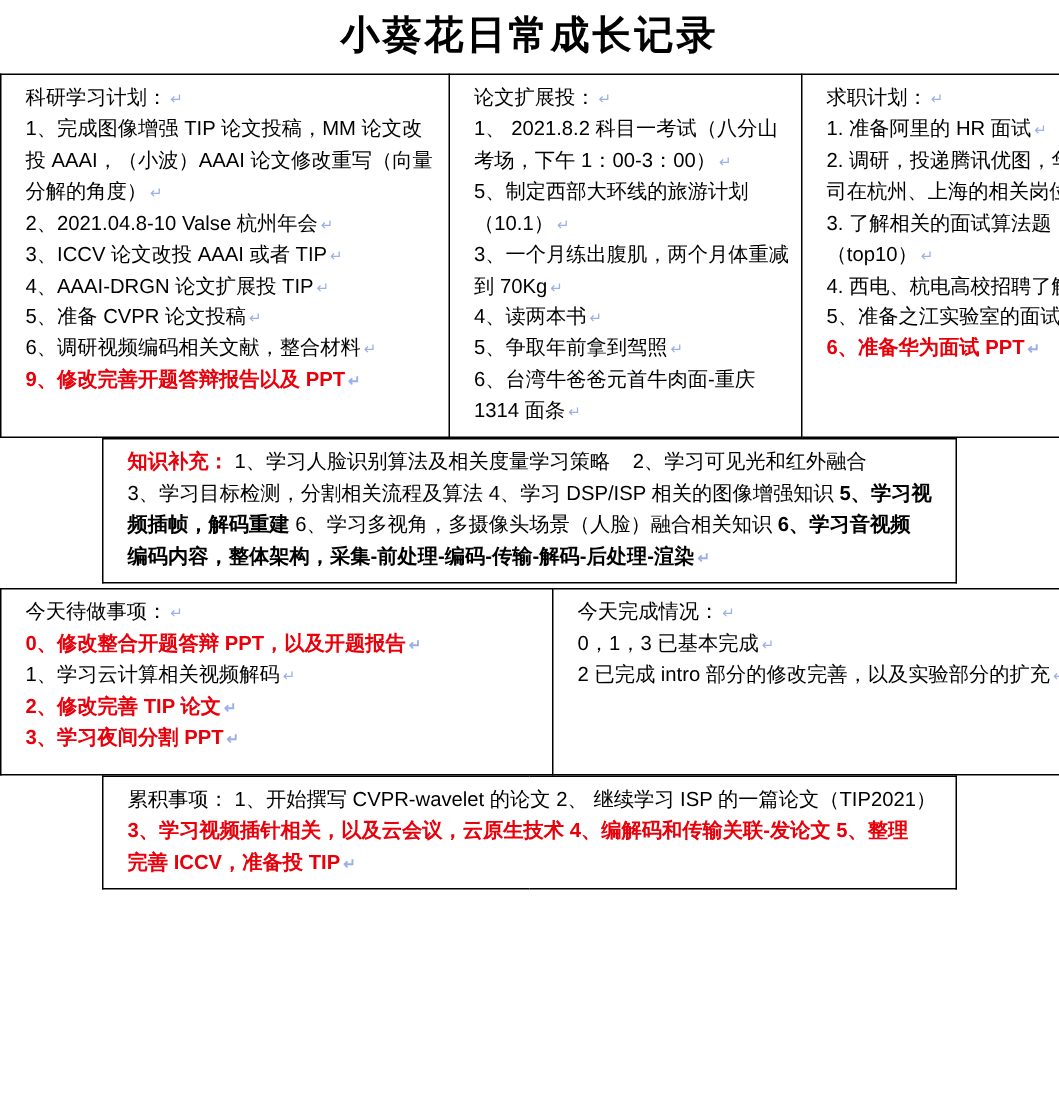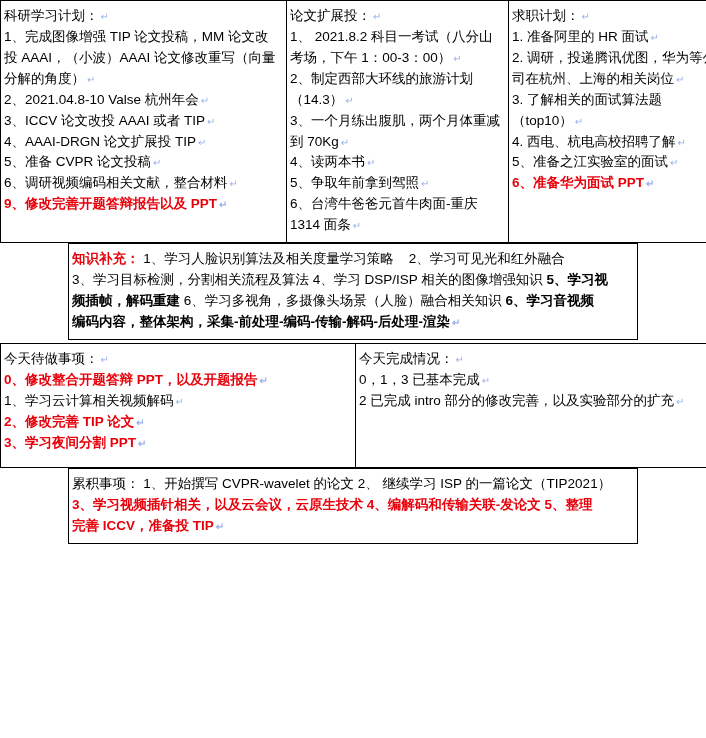--- a/index.html
+++ b/index.html
@@ -32,21 +32,21 @@
   }
   table.main {
     border-collapse: collapse;
     width: 570px;
     margin: 0 auto;
     table-layout: fixed;
   }
   table.main td {
     border: 1px solid #000;
     vertical-align: top;
-    padding: 5px 6px 6px 3px;
+    padding: 5px 6px 6px 16px;
     font-size: 13.5px;
     line-height: 1.55;
     font-family: "Liberation Sans", sans-serif;
   }
   .cell-plan { width: 276px; }
   .cell-life { width: 212px; }
   .cell-job  { width: 206px; }
   .line { margin: 0; white-space: normal; }
   .red { color: #e8000b; font-weight: bold; }
   .bold { font-weight: bold; }
@@ -62,38 +62,39 @@
   .todo-cell { width: 345px; }
   .done-cell { width: 349px; }
   .accum td { padding-bottom: 4px; margin-top: 44px; }
   .small-gap { height: 3px; }
 </style>
 </head>
 <body>
 
 <div class="page">
 
+  <div class="doc-title">小葵花日常成长记录</div>
 
   <table class="main">
     <tbody>
         <tr>
       <td class="cell-plan">
         <p class="line hdr para-mark">科研学习计划：</p>
         <p class="line para-mark">1、完成图像增强 TIP 论文投稿，MM 论文改投 AAAI，（小波）AAAI 论文修改重写（向量分解的角度）</p>
         <p class="line para-mark">2、2021.04.8-10 Valse 杭州年会</p>
         <p class="line para-mark">3、ICCV 论文改投 AAAI 或者 TIP</p>
         <p class="line para-mark">4、AAAI-DRGN 论文扩展投 TIP</p>
         <p class="line para-mark">5、准备 CVPR 论文投稿</p>
         <p class="line para-mark">6、调研视频编码相关文献，整合材料</p>
         <p class="line red para-mark">9、修改完善开题答辩报告以及 PPT</p>
       </td>
       <td class="cell-life">
         <p class="line hdr para-mark">论文扩展投：</p>
         <p class="line para-mark">1、 2021.8.2   科目一考试（八分山考场，下午 1：00-3：00）</p>
-        <p class="line para-mark">2、制定西部大环线的旅游计划（14.3）</p>
+        <p class="line para-mark">5、制定西部大环线的旅游计划（10.1）</p>
         <p class="line para-mark">3、一个月练出腹肌，两个月体重减到 70Kg</p>
         <p class="line para-mark">4、读两本书</p>
         <p class="line para-mark">5、争取年前拿到驾照</p>
         <p class="line para-mark">6、台湾牛爸爸元首牛肉面-重庆 1314 面条</p>
       </td>
       <td class="cell-job">
         <p class="line hdr para-mark">求职计划：</p>
         <p class="line para-mark">1. 准备阿里的 HR 面试</p>
         <p class="line para-mark">2. 调研，投递腾讯优图，华为等公司在杭州、上海的相关岗位</p>
         <p class="line para-mark">3. 了解相关的面试算法题（top10）</p>

